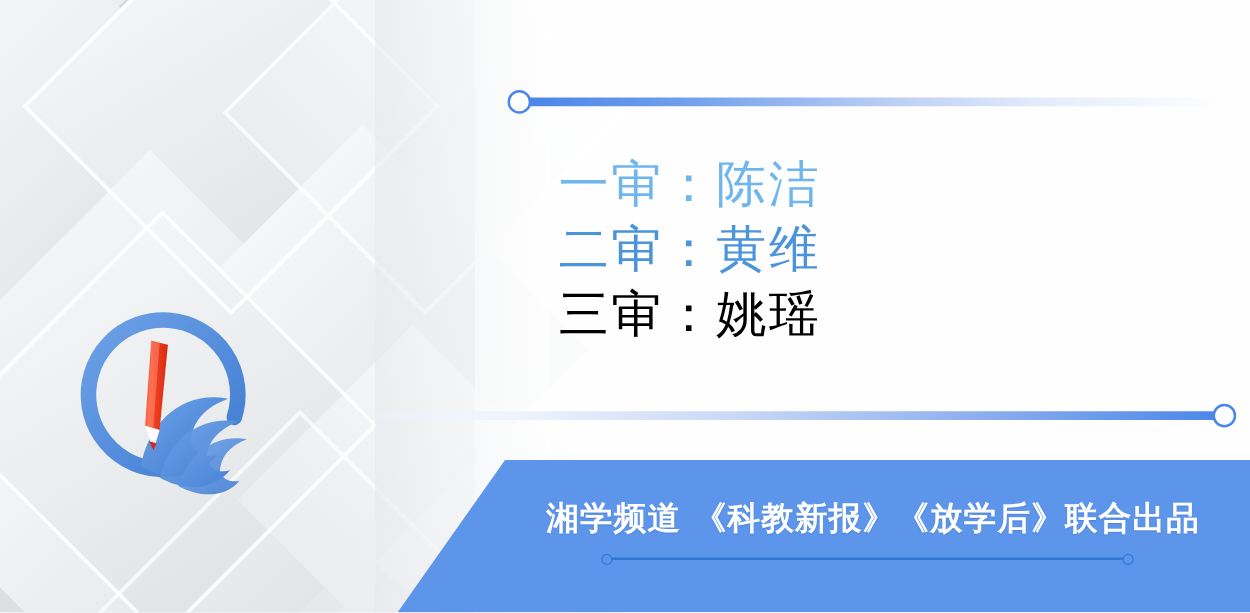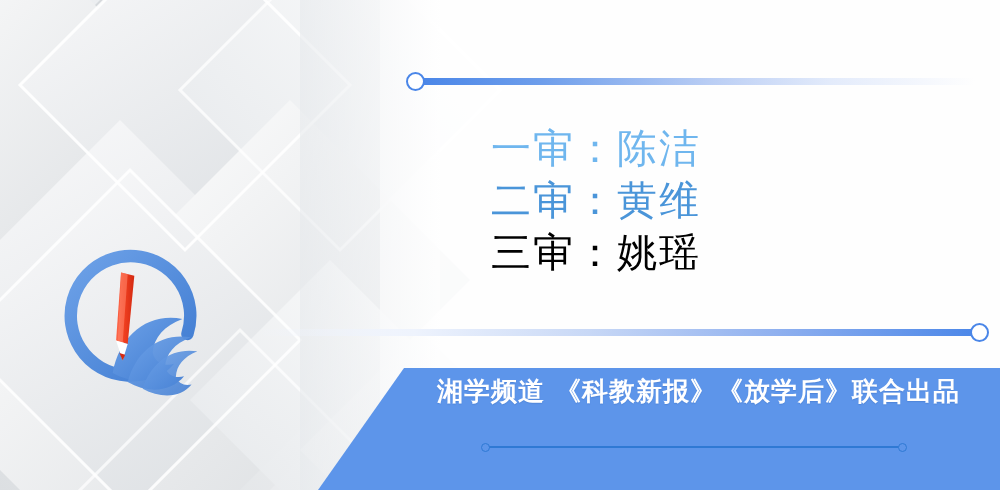--- a/index.html
+++ b/index.html
@@ -63,39 +63,38 @@
     top: 122px;
     line-height: 52px;
     white-space: nowrap;
     user-select: none;
   }
   .credit-line {
     font-size: 40px;
     font-weight: 400;
     letter-spacing: 2px;
     font-family: "DejaVu Sans", "Liberation Sans", sans-serif;
-    margin-left: 44px;
   }
   #credit-1 { color: #6fb6ee; }
   #credit-2 { color: #4a95d9; }
   #credit-3 { color: #000000; }
 
   
   #blue-block {
     position: absolute;
     left: 0;
     top: 0;
     width: 1000px;
     height: 490px;
     pointer-events: none;
   }
   #banner-text {
     position: absolute;
     left: 437px;
-    top: 374px;
+    top: 397px;
     font-size: 26px;
     font-weight: bold;
     color: #ffffff;
     letter-spacing: 1px;
     white-space: nowrap;
     font-family: "DejaVu Serif", "Liberation Serif", serif;
     text-shadow: 0 1px 1px rgba(40,90,170,0.25);
   }
   .inner-line {
     position: absolute;

